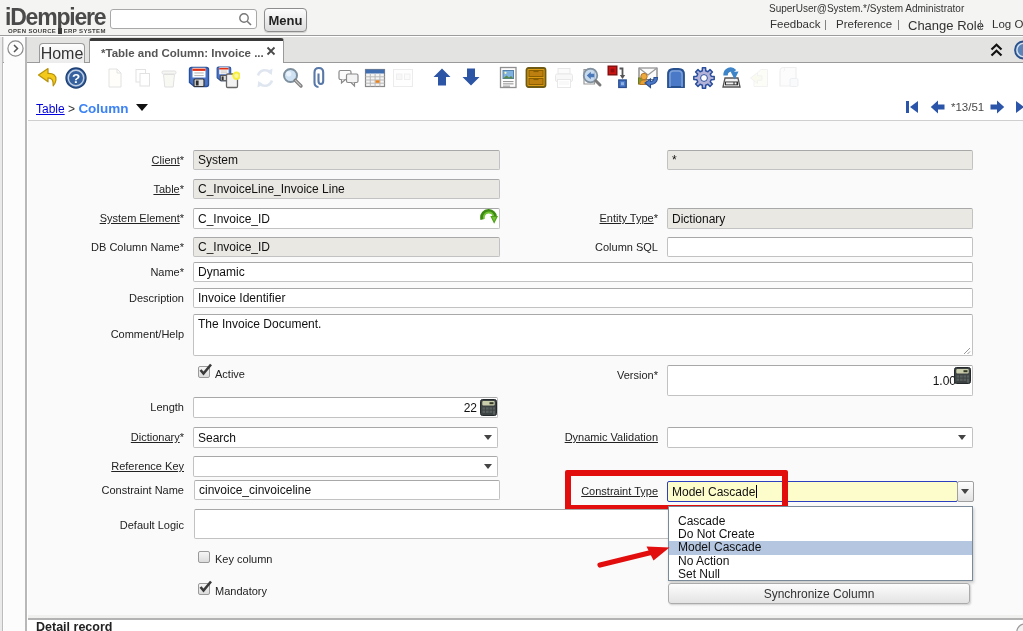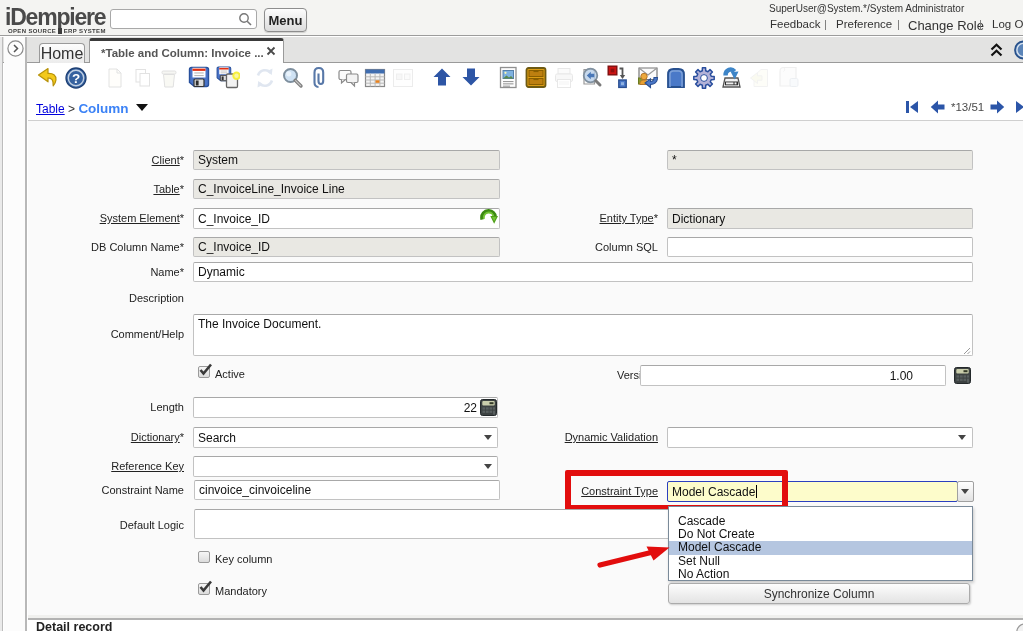--- a/index.html
+++ b/index.html
@@ -289,34 +289,35 @@
 <div class="fld ro" style="left:667px;top:208px;width:306px;height:21px">Dictionary</div>
 
 <div class="lbl" style="left:60px;top:237px;width:124px;line-height:20px">DB Column Name*</div>
 <div class="fld ro" style="left:193px;top:237px;width:307px;height:20px">C_Invoice_ID</div>
 <div class="lbl" style="left:520px;top:237px;width:138px;line-height:20px">Column SQL</div>
 <div class="fld" style="left:667px;top:237px;width:306px;height:20px"></div>
 
 <div class="lbl" style="left:60px;top:262px;width:124px;line-height:20px">Name*</div>
 <div class="fld" style="left:193px;top:262px;width:780px;height:20px">Dynamic</div>
 <div class="lbl" style="left:60px;top:288px;width:124px;line-height:20px">Description</div>
+<div class="fld" style="left:193px;top:288px;width:780px;height:20px">Invoice Identifier</div>
 
 <div class="lbl" style="left:60px;top:324px;width:124px;line-height:20px">Comment/Help</div>
 <div class="fld" style="left:193px;top:314px;width:780px;height:42px;align-items:flex-start;padding-top:2px">The Invoice Document.</div>
 <svg class="abs" style="left:963px;top:347px" width="8" height="8" viewBox="0 0 8 8">
       <path d="M7 1 L1 7 M7 4.5 L4.5 7" stroke="#999" stroke-width="1"></path>
     </svg>
 
 <div class="cbx" style="left:198px;top:366px"></div>
 <svg class="abs" style="left:199px;top:363px" width="14" height="14" viewBox="0 0 14 14">
       <path d="M1.5 7 L4.5 10.5 L12 1.5" fill="none" stroke="#3a3a3a" stroke-width="2.6"></path>
     </svg>
 <div class="cblbl" style="left:215px;top:368px">Active</div>
 <div class="lbl" style="left:520px;top:365px;width:138px;line-height:21px">Version*</div>
-<div class="fld" style="left:640px;top:365px;width:306px;height:21px;justify-content:flex-end;padding-right:32px">1.00</div>
+<div class="fld" style="left:667px;top:365px;width:306px;height:31px;justify-content:flex-end;padding-right:16px">1.00</div>
 <svg class="abs" style="left:954px;top:367px" width="17" height="17" viewBox="0 0 17 17">
       <rect x="0.5" y="0.5" width="16" height="16" rx="2" fill="#3d4242" stroke="#23282a"></rect>
       <rect x="2.3" y="2" width="12.4" height="4.6" rx="1" fill="#c9cdab"></rect>
       <rect x="9.5" y="3.2" width="4" height="2" fill="#343a28"></rect>
       <g fill="#585f5f">
         <rect x="2.5" y="8.3" width="2.7" height="2.3"></rect>
         <rect x="6" y="8.3" width="2.7" height="2.3"></rect>
         <rect x="9.5" y="8.3" width="2.7" height="2.3"></rect>
         <rect x="13" y="8.3" width="2" height="2.3"></rect>
         <rect x="2.5" y="11.6" width="2.7" height="2.3"></rect>
@@ -374,22 +375,22 @@
 <div class="cbx" style="left:198px;top:583px"></div>
 <svg class="abs" style="left:199px;top:580px" width="14" height="14" viewBox="0 0 14 14">
       <path d="M1.5 7 L4.5 10.5 L12 1.5" fill="none" stroke="#3a3a3a" stroke-width="2.6"></path>
     </svg>
 <div class="cblbl" style="left:215px;top:585px">Mandatory</div>
 
 <div class="abs" style="left:668px;top:506px;width:305px;height:75px;background:#fff;border:1px solid #7a8a99;box-shadow:1px 2px 3px rgba(0,0,0,.2);padding-top:8px;font-size:12px;color:#111;overflow:hidden">
 <div style="height:13.2px;line-height:13.2px;padding-left:9px">Cascade</div>
 <div style="height:13.2px;line-height:13.2px;padding-left:9px">Do Not Create</div>
 <div style="height:13.2px;line-height:13.2px;padding-left:9px;background:#b5c6e0">Model Cascade</div>
+<div style="height:13.2px;line-height:13.2px;padding-left:9px">No Action</div>
 <div style="height:13.2px;line-height:13.2px;padding-left:9px">Set Null</div>
-<div style="height:13.2px;line-height:13.2px;padding-left:9px">No Action</div>
 </div>
 
 <svg class="abs" style="left:594px;top:540px" width="80" height="30" viewBox="0 0 80 30">
       <path d="M6 25 L57 12.5" stroke="#e20d0d" stroke-width="5.2" stroke-linecap="round"></path>
       <path d="M75.5 7.5 L52.5 6.5 L59.5 20.5 Z" fill="#e20d0d"></path>
     </svg>
 
 <div class="abs" style="left:668px;top:583px;width:302px;height:21px;background:linear-gradient(#fdfdfd,#e3e3e3);border:1px solid #ababab;border-radius:3px;box-shadow:1px 1px 2px rgba(0,0,0,.18);font-size:12px;color:#333;display:flex;align-items:center;justify-content:center">Synchronize Column</div>
 
 </div>

